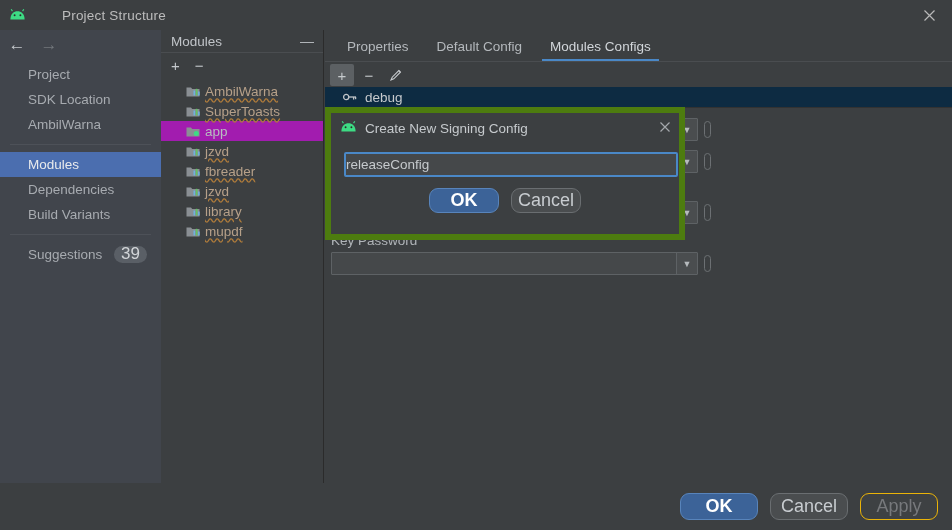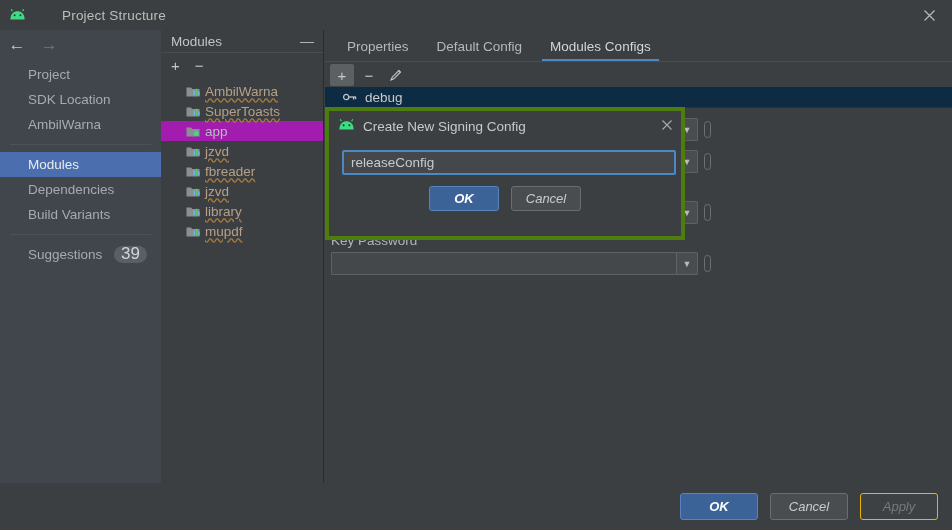--- a/index.html
+++ b/index.html
@@ -116,40 +116,40 @@
     width: 7px; height: 17px; border: 1px solid #6c7073; border-radius: 4px;
   }
 
   
   .bottombar {
     position: absolute; left: 0; top: 483px; width: 952px; height: 47px;
     background: #3c3f41; display: flex; align-items: center; justify-content: flex-end;
     padding-right: 14px; gap: 12px;
   }
   .btn {
-    min-width: 78px; height: 27px; border-radius: 3px; font-size: 13px;
-    display: flex; align-items: center; justify-content: center; font-style: italic;
+    min-width: 78px; height: 27px; border-radius: 9px; font-size: 18px;
+    display: flex; align-items: center; justify-content: center;
   }
   .btn.primary { background: #3c6398; border: 1px solid #5884bb; color: #ffffff; font-weight: bold; }
   .btn.normal { background: #4a4d4f; border: 1px solid #6a6e71; color: #c8ccd0; }
   .btn.disabled { background: #3e4143; border: 1px solid #eab308; color: #77797c; }
 
   
   .dialog {
     position: absolute; left: 325px; top: 107px; width: 360px; height: 133px;
-    background: #3c3f41; border: 4px solid #4d7c0f;
+    background: #3c3f41; border: 6px solid #4d7c0f;
   }
   .dlg-head { height: 30px; display: flex; align-items: center; padding: 0 8px 0 9px; }
   .dlg-head .dtitle { color: #c6cacd; font-size: 13.5px; margin-left: 8px; }
   .dlg-close { margin-left: auto; color: #a4a8ac; font-size: 14px; line-height: 1; }
   .dlg-prompt { color: #bcc0c4; font-size: 13.5px; padding: 2px 0 0 13px; }
   .dlg-input {
     margin: 9px 0 0 13px; width: 334px; height: 25px;
     background: #45484a; border: 2px solid #4a88c7; border-radius: 2px;
-    display: flex; align-items: center; padding-left: 7px;
+    display: flex; align-items: center; 
     color: #c6cacd; font-size: 13.5px;
   }
   .dlg-buttons { display: flex; justify-content: center; gap: 12px; margin-top: 11px; }
   .dlg-buttons .btn { min-width: 70px; height: 25px; }
 </style>
 </head>
 <body>
 
 <div id="root">
 

